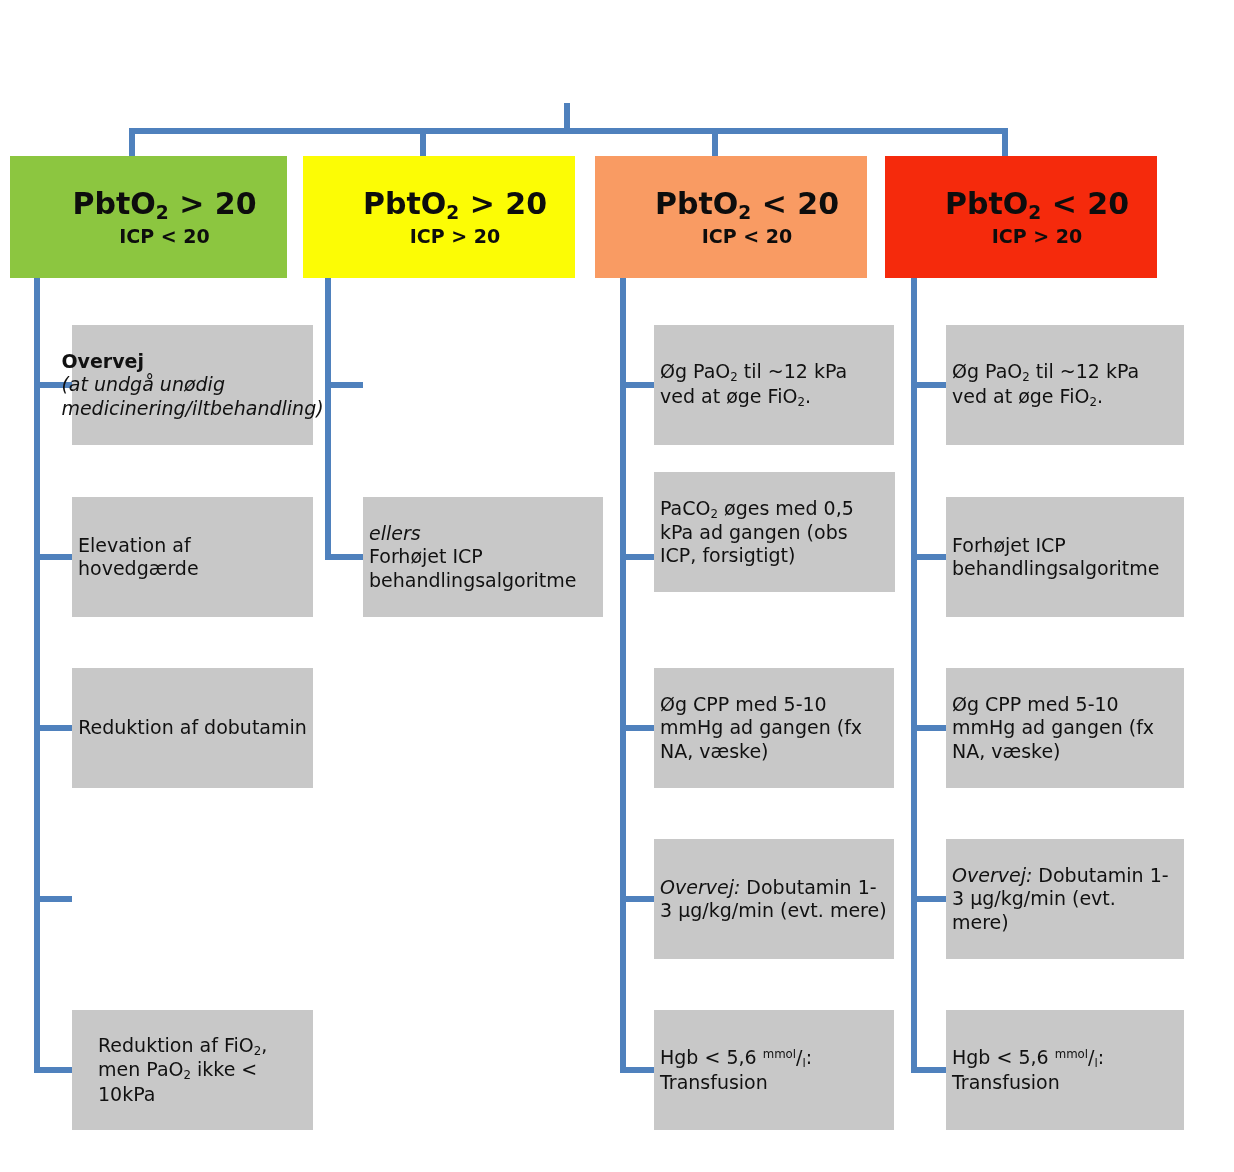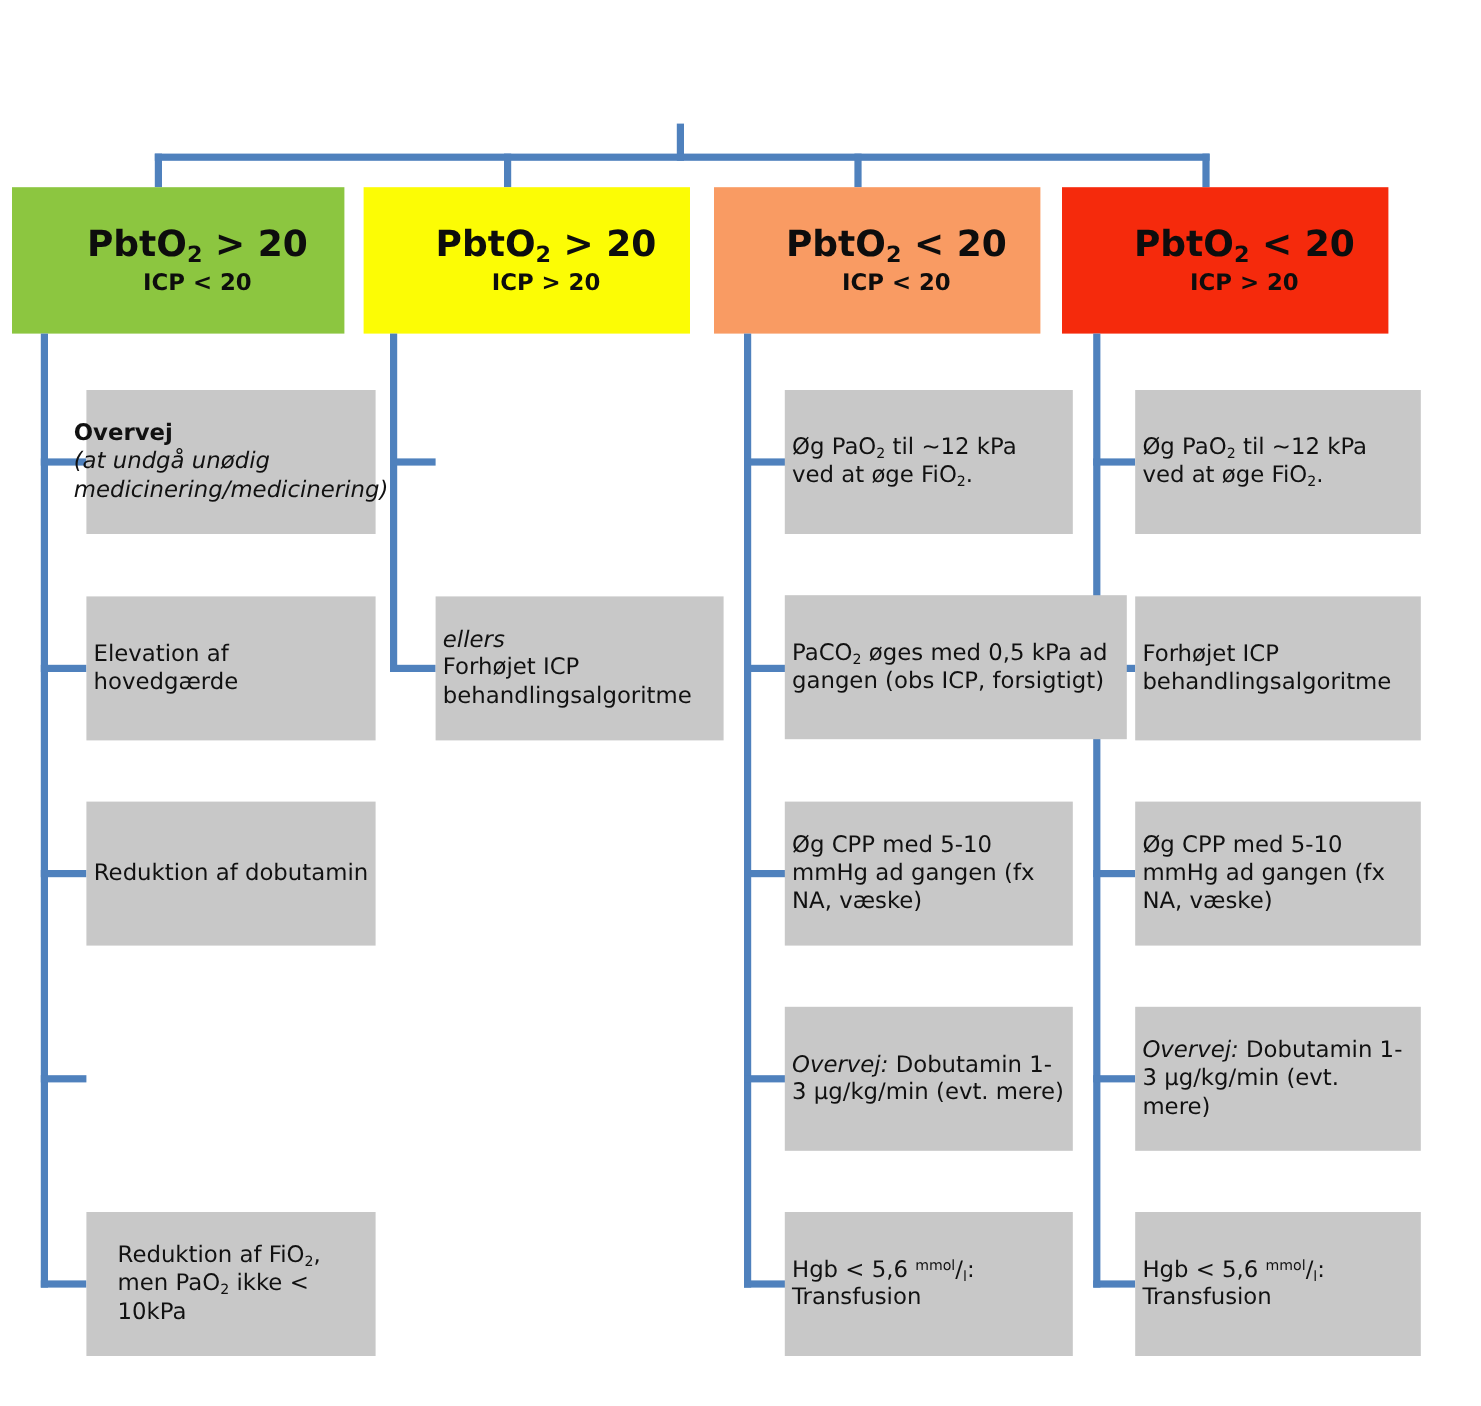--- a/index.html
+++ b/index.html
@@ -101,40 +101,40 @@
   <div class="line" style="left: 620px; top: 1067px; width: 36px; height: 6px; background: rgb(79, 129, 189);"></div>
 
   <div class="line" style="left: 911px; top: 278px; width: 6px; height: 795px; background: rgb(79, 129, 189);"></div>
   <div class="line" style="left: 911px; top: 382px; width: 35px; height: 6px; background: rgb(79, 129, 189);"></div>
   <div class="line" style="left: 911px; top: 554px; width: 35px; height: 6px; background: rgb(79, 129, 189);"></div>
   <div class="line" style="left: 911px; top: 725px; width: 35px; height: 6px; background: rgb(79, 129, 189);"></div>
   <div class="line" style="left: 911px; top: 896px; width: 35px; height: 6px; background: rgb(79, 129, 189);"></div>
   <div class="line" style="left: 911px; top: 1067px; width: 35px; height: 6px; background: rgb(79, 129, 189);"></div>
 
   <div class="gbox" style="left: 72px; top: 325px; width: 241px; background: rgb(200, 200, 200);">
-      <div><span class="seg-b">Overvej</span><br><span class="seg-i">(at undgå unødig medicinering/medicinering)</span></div>
+      <div><span class="seg-b">Overvej</span><br><span class="seg-i">(at undgå unødig medicinering/iltbehandling)</span></div>
     </div>
   <div class="gbox" style="left: 72px; top: 497px; width: 241px; background: rgb(200, 200, 200);">
       <div><span class="seg-n">Elevation af hovedgærde</span></div>
     </div>
   <div class="gbox" style="left: 72px; top: 668px; width: 241px; background: rgb(200, 200, 200);">
       <div><span class="seg-n">Reduktion af dobutamin</span></div>
     </div>
   <div class="gbox" style="left: 72px; top: 1010px; width: 241px; background: rgb(200, 200, 200); padding-left: 26px;">
       <div><span class="seg-n">Reduktion af FiO</span><span class="seg-sub">2</span><span class="seg-n">, men PaO</span><span class="seg-sub">2</span><span class="seg-n"> ikke &lt; 10kPa</span></div>
     </div>
 
   <div class="gbox" style="left: 363px; top: 497px; width: 240px; background: rgb(200, 200, 200);">
       <div><span class="seg-i">ellers</span><br><span class="seg-n">Forhøjet ICP behandlingsalgoritme</span></div>
     </div>
 
   <div class="gbox" style="left: 654px; top: 325px; width: 240px; background: rgb(200, 200, 200);">
       <div><span class="seg-n">Øg PaO</span><span class="seg-sub">2</span><span class="seg-n"> til ~12 kPa ved at øge FiO</span><span class="seg-sub">2</span><span class="seg-n">.</span></div>
     </div>
-  <div class="gbox" style="left: 654px; top: 496px; width: 285px; background: rgb(200, 200, 200);">
+  <div class="gbox" style="left: 654px; top: 472px; width: 241px; background: rgb(200, 200, 200);">
       <div><span class="seg-n">PaCO</span><span class="seg-sub">2</span><span class="seg-n"> øges med 0,5 kPa ad gangen (obs ICP, forsigtigt)</span></div>
     </div>
   <div class="gbox" style="left: 654px; top: 668px; width: 240px; background: rgb(200, 200, 200);">
       <div><span class="seg-n">Øg CPP med 5-10 mmHg ad gangen (fx NA, væske)</span></div>
     </div>
   <div class="gbox" style="left: 654px; top: 839px; width: 240px; background: rgb(200, 200, 200);">
       <div><span class="seg-i">Overvej:</span><span class="seg-n"> Dobutamin 1-3 µg/kg/min (evt. mere)</span></div>
     </div>
   <div class="gbox" style="left: 654px; top: 1010px; width: 240px; background: rgb(200, 200, 200);">
       <div><span class="seg-n">Hgb &lt; 5,6 </span><span class="seg-sup">mmol</span><span class="seg-n">/</span><span class="seg-sub">l</span><span class="seg-n">: Transfusion</span></div>

